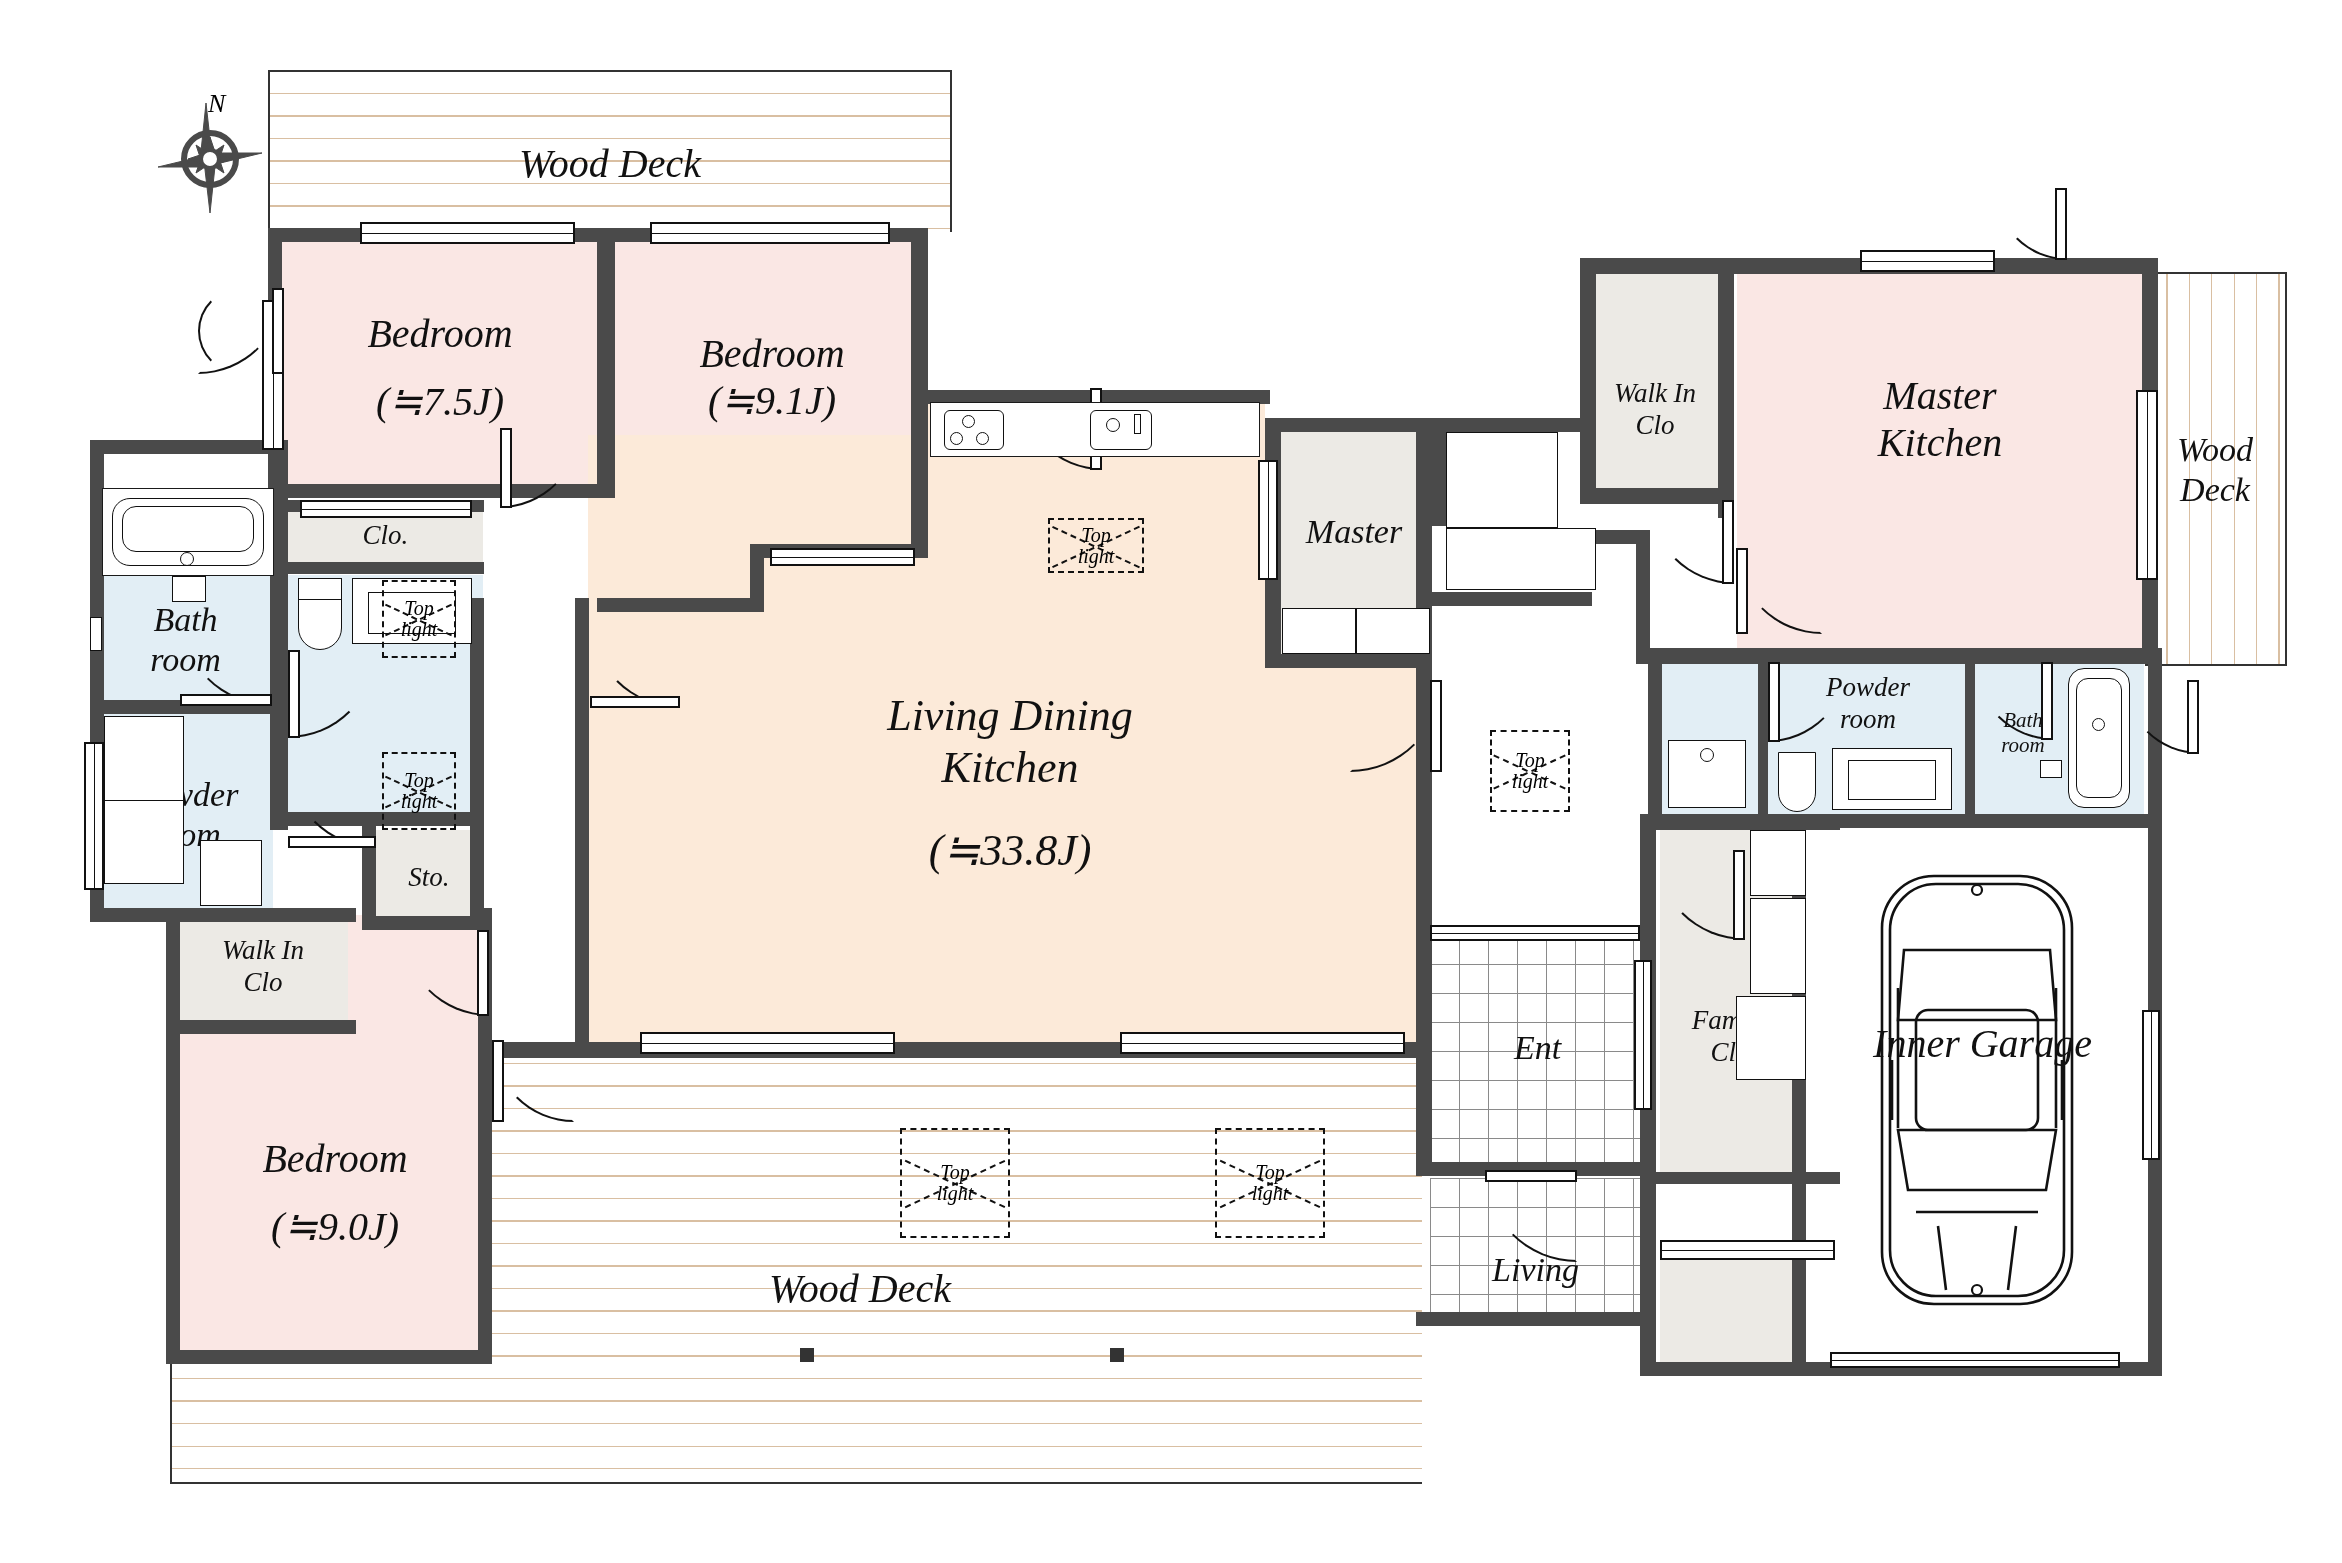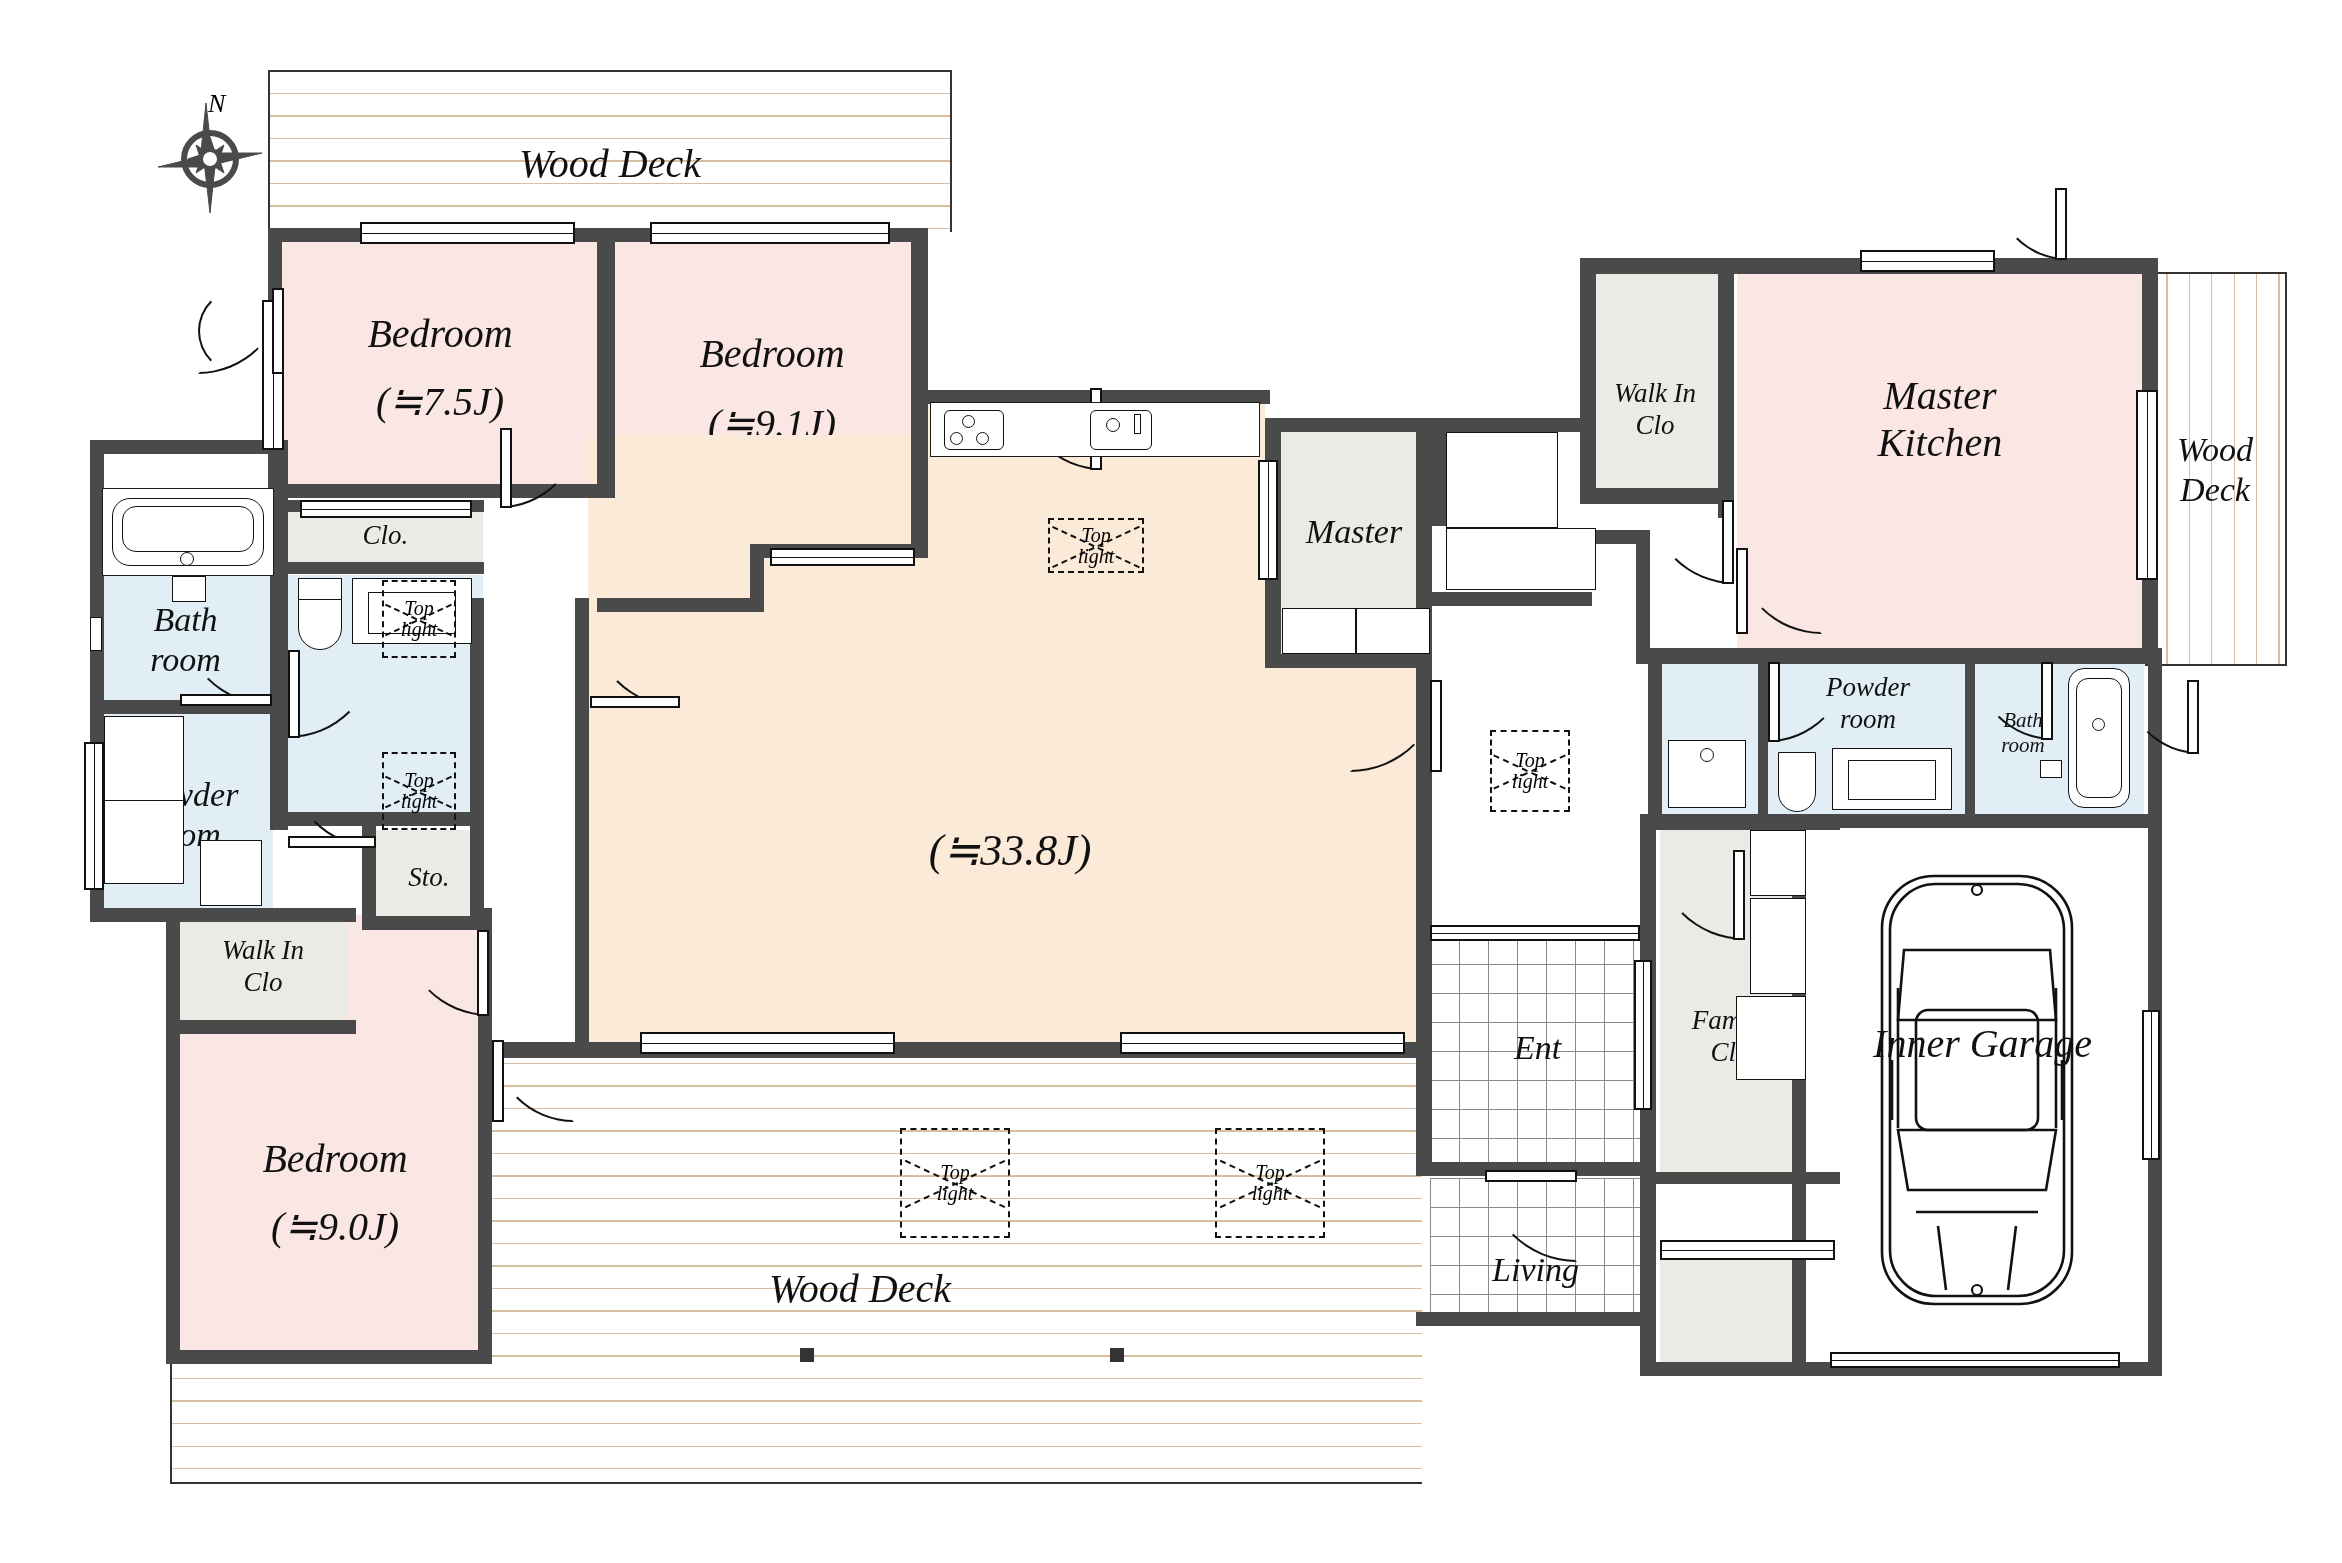--- a/index.html
+++ b/index.html
@@ -81,33 +81,35 @@
   <div class="lbl mid" style="left:2150px;top:430px;width:130px;">Wood
 Deck</div>
 
   <div class="room f-pink" style="left:282px;top:240px;width:315px;height:250px;"></div>
   <div class="lbl big" style="left:290px;top:310px;width:300px;">Bedroom</div>
   <div class="lbl big" style="left:290px;top:378px;width:300px;">(≒7.5J)</div>
 
   <div class="room f-pink" style="left:615px;top:240px;width:310px;height:310px;"></div>
   <div class="room f-pink" style="left:760px;top:550px;width:165px;height:55px;"></div>
   <div class="lbl big" style="left:622px;top:330px;width:300px;">Bedroom</div>
-  <div class="lbl big" style="left:622px;top:400px;width:300px;">(≒9.1J)</div>
+  <div class="lbl big" style="left:622px;top:377px;width:300px;">(≒9.1J)</div>
 
   <div class="room f-pink" style="left:178px;top:1030px;width:312px;height:325px;"></div>
   <div class="room f-pink" style="left:348px;top:915px;width:142px;height:120px;"></div>
   <div class="lbl big" style="left:180px;top:1135px;width:310px;">Bedroom</div>
   <div class="lbl big" style="left:180px;top:1203px;width:310px;">(≒9.0J)</div>
 
   <div class="room f-pink" style="left:1737px;top:272px;width:408px;height:380px;"></div>
   <div class="lbl big" style="left:1740px;top:372px;width:400px;">Master
 Kitchen</div>
 
   <div class="room f-ldk" style="left:588px;top:435px;width:830px;height:607px;"></div>
   <div class="room f-ldk" style="left:925px;top:402px;width:340px;height:40px;"></div>
+  <div class="lbl big" style="left:700px;top:690px;width:620px;font-size:44px;">Living Dining
+Kitchen</div>
   <div class="lbl big" style="left:700px;top:825px;width:620px;font-size:44px;">(≒33.8J)</div>
 
   <div class="room f-blue" style="left:98px;top:575px;width:175px;height:132px;"></div>
   <div class="lbl mid" style="left:98px;top:600px;width:175px;">Bath
 room</div>
 
   <div class="room f-blue" style="left:98px;top:712px;width:175px;height:200px;"></div>
   <div class="lbl mid" style="left:98px;top:775px;width:175px;">Powder
 room</div>
 

